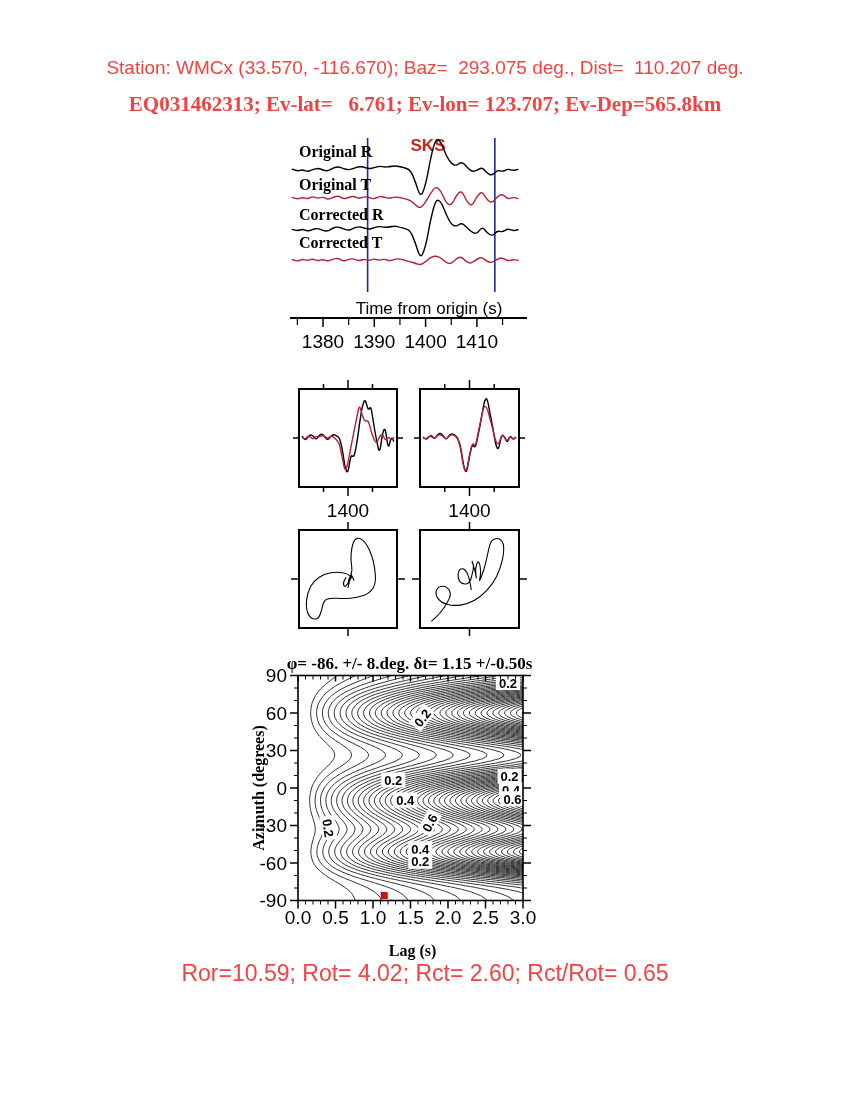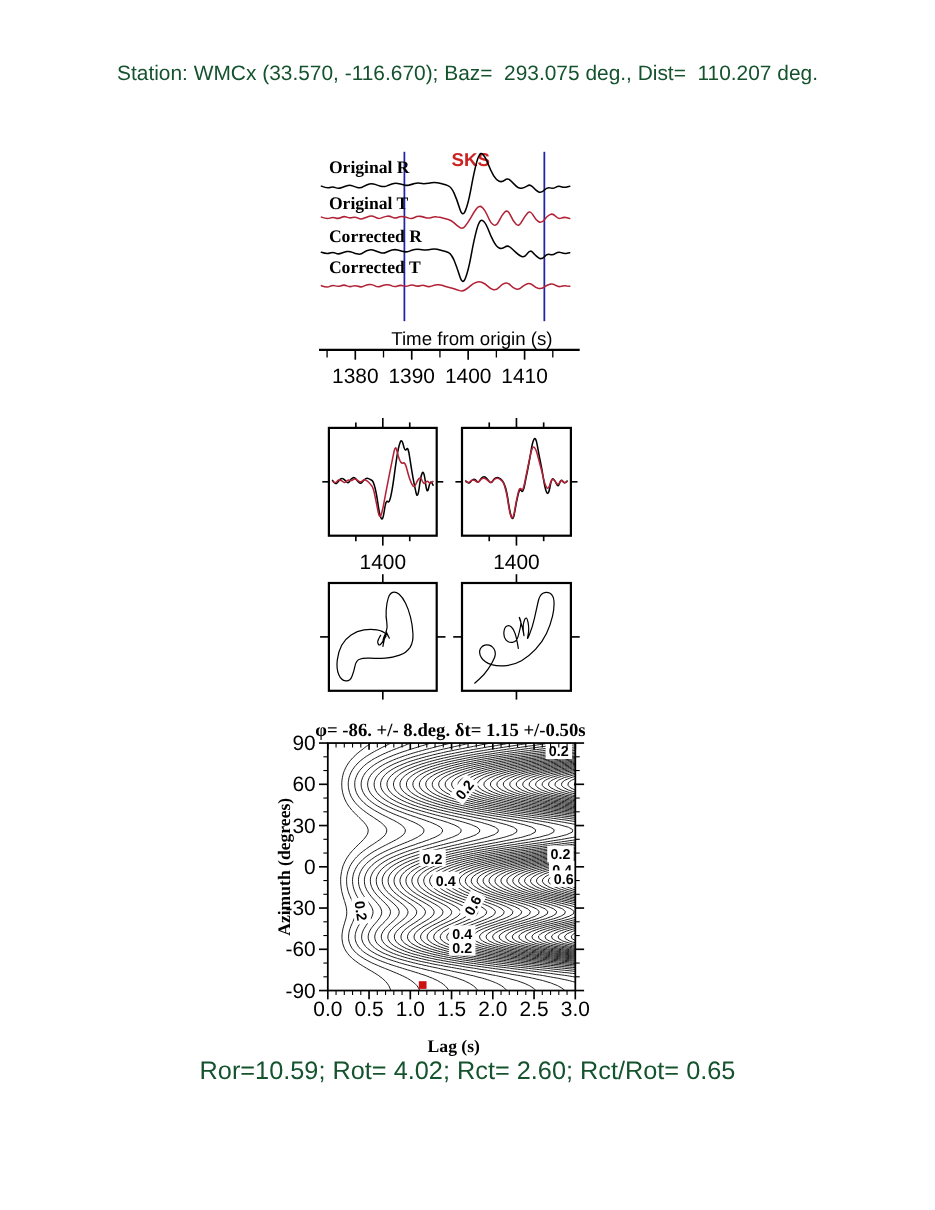--- a/index.html
+++ b/index.html
@@ -1,30 +1,31 @@
 <!DOCTYPE html>
 <html><head>
 <meta charset="utf-8">
 <style>
   html,body{margin:0;padding:0;background:#fff;}
   .page{position:relative;width:850px;height:1100px;background:#ffffff;overflow:hidden;
-        font-family:"Liberation Sans",sans-serif;color:#14532d;}
+        font-family:"Liberation Sans",sans-serif;color:#ef4444;}
   .hline1{position:absolute;top:57px;left:0;width:100%;text-align:center;
           font-size:19px;white-space:pre;}
   .hline2{position:absolute;top:92px;left:0;width:100%;text-align:center;
           font-family:"Liberation Serif",serif;font-weight:bold;font-size:21px;white-space:pre;}
   .stats{position:absolute;top:960px;left:0;width:100%;text-align:center;
          font-size:23px;white-space:pre;}
   svg{position:absolute;top:0;left:0;}
 </style>
 </head>
 <body>
 
 <div class="page">
   <div class="hline1">Station: WMCx (33.570, -116.670); Baz=  293.075 deg., Dist=  110.207 deg.</div>
+  <div class="hline2">EQ031462313; Ev-lat=   6.761; Ev-lon= 123.707; Ev-Dep=565.8km</div>
   <svg id="fig" width="850" height="1100" viewBox="0 0 850 1100">
       <line x1="367.63100000000026" y1="138" x2="367.63100000000026" y2="292" stroke="#2323aa" stroke-width="1.6"></line>
       <line x1="494.855" y1="138" x2="494.855" y2="292" stroke="#2323aa" stroke-width="1.6"></line>
       <text x="428" y="151" font-size="17" font-family="&quot;Liberation Sans&quot;, sans-serif" font-weight="bold" fill="#cc2222" text-anchor="middle">SKS</text>
       <text x="299" y="157" font-size="16" font-family="&quot;Liberation Serif&quot;, serif" font-weight="bold" fill="#000" text-anchor="start">Original R</text>
       <path d="M292.2 169.2Q297.4 171.4 299.9 170.4Q302.5 169.4 305.0 170.6Q307.6 171.7 310.2 170.7Q312.7 169.7 315.3 168.9Q317.9 168.0 320.4 169.0Q323.0 170.0 325.6 170.6Q328.1 171.1 330.7 169.4Q333.3 167.8 335.8 167.2Q338.4 166.6 341.0 167.6Q343.5 168.6 346.1 169.3Q348.6 170.0 351.2 169.2Q353.8 168.3 356.3 167.3Q358.9 166.4 361.5 166.8Q364.0 167.2 366.6 168.0Q369.2 168.9 371.7 168.3Q374.3 167.8 376.9 166.9Q379.4 166.1 382.0 166.6Q384.6 167.2 387.1 166.9Q389.7 166.6 392.3 166.2Q394.8 165.8 397.4 166.2Q399.9 166.6 402.5 167.3Q405.1 168.0 407.6 169.0Q410.2 170.0 412.8 175.6Q415.3 181.2 417.9 189.6Q420.5 198.0 423.0 191.7Q425.6 185.4 428.2 171.4Q430.7 157.4 433.3 147.6Q435.9 137.8 438.4 139.9Q441.0 142.0 443.6 148.7Q446.1 155.4 448.7 159.6Q451.3 163.8 453.8 164.8Q456.4 165.8 458.9 163.7Q461.5 161.6 464.1 164.1Q466.6 166.6 469.2 169.2Q471.8 171.7 474.3 171.1Q476.9 170.6 479.5 168.9Q482.0 167.2 484.6 170.3Q487.2 173.4 489.7 174.5Q492.3 175.6 494.9 172.8Q497.4 170.0 500.0 170.8Q502.5 171.7 505.1 170.3Q507.7 168.9 510.2 169.7Q512.8 170.6 515.4 170.0L517.9 169.4" fill="none" stroke="#000000" stroke-width="1.4" stroke-linejoin="round" stroke-linecap="round"></path>
       <text x="299" y="190" font-size="16" font-family="&quot;Liberation Serif&quot;, serif" font-weight="bold" fill="#000" text-anchor="start">Original T</text>
       <path d="M292.2 197.4Q297.4 199.4 299.9 198.3Q302.5 197.2 305.0 198.1Q307.6 199.1 310.2 197.7Q312.7 196.3 315.3 197.4Q317.9 198.6 320.4 197.7Q323.0 196.9 325.6 198.3Q328.1 199.7 330.7 198.4Q333.3 197.2 335.8 196.5Q338.4 195.8 341.0 197.4Q343.5 199.1 346.1 198.3Q348.6 197.4 351.2 196.7Q353.8 196.0 356.3 197.4Q358.9 198.8 361.5 197.7Q364.0 196.6 366.6 197.0Q369.2 197.4 371.7 198.3Q374.3 199.1 376.9 197.7Q379.4 196.3 382.0 196.7Q384.6 197.2 387.1 197.9Q389.7 198.6 392.3 197.7Q394.8 196.9 397.4 197.2Q399.9 197.4 402.5 198.1Q405.1 198.8 407.6 199.5Q410.2 200.2 412.8 202.6Q415.3 205.0 417.9 206.8Q420.5 208.6 423.0 205.4Q425.6 202.2 428.2 197.6Q430.7 193.0 433.3 189.6Q435.9 186.2 438.4 188.6Q441.0 191.0 443.6 197.0Q446.1 203.0 448.7 204.4Q451.3 205.8 453.8 200.5Q456.4 195.2 458.9 192.7Q461.5 190.2 464.1 195.8Q466.6 201.4 469.2 203.9Q471.8 206.4 474.3 201.5Q476.9 196.6 479.5 193.8Q482.0 191.0 484.6 195.6Q487.2 200.2 489.7 201.6Q492.3 203.0 494.9 199.7Q497.4 196.3 500.0 195.1Q502.5 193.8 505.1 196.6Q507.7 199.4 510.2 198.3Q512.8 197.2 515.4 197.9L517.9 198.6" fill="none" stroke="#b22237" stroke-width="1.4" stroke-linejoin="round" stroke-linecap="round"></path>
       <text x="299" y="220" font-size="16" font-family="&quot;Liberation Serif&quot;, serif" font-weight="bold" fill="#000" text-anchor="start">Corrected R</text>
       <path d="M292.2 229.4Q297.4 231.1 299.9 230.0Q302.5 228.9 305.0 230.1Q307.6 231.4 310.2 230.3Q312.7 229.2 315.3 228.7Q317.9 228.3 320.4 229.4Q323.0 230.6 325.6 231.0Q328.1 231.4 330.7 229.4Q333.3 227.5 335.8 227.2Q338.4 226.9 341.0 227.9Q343.5 228.9 346.1 229.7Q348.6 230.6 351.2 229.3Q353.8 228.0 356.3 227.3Q358.9 226.6 361.5 227.2Q364.0 227.8 366.6 228.6Q369.2 229.4 371.7 228.5Q374.3 227.5 376.9 226.9Q379.4 226.4 382.0 226.9Q384.6 227.5 387.1 227.2Q389.7 226.9 392.3 226.5Q394.8 226.1 397.4 226.6Q399.9 227.2 402.5 227.9Q405.1 228.6 407.6 229.6Q410.2 230.6 412.8 236.6Q415.3 242.6 417.9 251.0Q420.5 259.4 423.0 253.1Q425.6 246.8 428.2 232.8Q430.7 218.8 433.3 209.0Q435.9 199.2 438.4 200.3Q441.0 201.4 443.6 208.0Q446.1 214.6 448.7 219.5Q451.3 224.4 453.8 225.5Q456.4 226.6 458.9 224.7Q461.5 222.7 464.1 225.0Q466.6 227.2 469.2 229.7Q471.8 232.2 474.3 233.2Q476.9 234.2 479.5 230.4Q482.0 226.6 484.6 229.7Q487.2 232.8 489.7 234.5Q492.3 236.2 494.9 233.4Q497.4 230.6 500.0 231.4Q502.5 232.2 505.1 230.4Q507.7 228.6 510.2 229.7Q512.8 230.8 515.4 230.3L517.9 229.7" fill="none" stroke="#000000" stroke-width="1.4" stroke-linejoin="round" stroke-linecap="round"></path>

